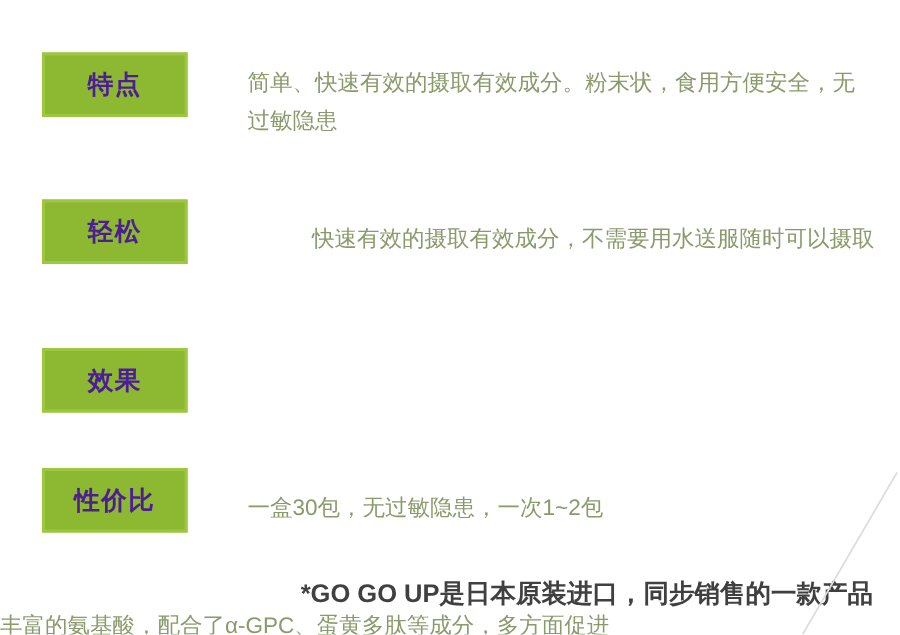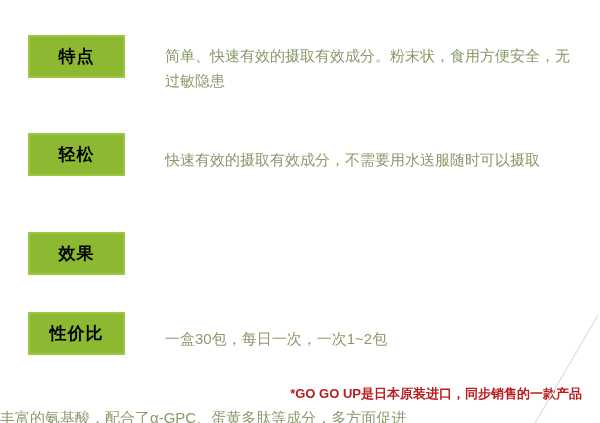--- a/index.html
+++ b/index.html
@@ -36,21 +36,21 @@
 
   
   .row {
     position: absolute;
     left: 0;
     width: 600px;
     display: flex;
     align-items: flex-start;
   }
   .row-1 { top: 35px; }
-  .row-2 { top: 133px; }
+  .row-2 { top: 133px; text-align: right; }
   .row-3 { top: 232px; flex-direction: column; }
   .row-4 { top: 312px; }
 
   
   .label-wrap {
     width: 165px;
     flex: 0 0 165px;
     display: flex;
     justify-content: flex-start;
     padding-left: 28px;
@@ -58,21 +58,21 @@
   }
   .label-box {
     width: 97px;
     height: 43px;
     box-sizing: border-box;
     background: #8cb832;
     border: 2px solid #9dc73f;
     display: flex;
     align-items: center;
     justify-content: center;
-    color: #000000;
+    color: #4c1d95;
     font-size: 17px;
     font-weight: bold;
     letter-spacing: 1px;
     line-height: 1;
   }
 
   
   .body-wrap {
     flex: 1 1 auto;
     padding-right: 17px;
@@ -89,22 +89,22 @@
   .row-2 .body-text,
   .row-4 .body-text {
     padding-top: 14px;
   }
 
   
   .footnote {
     position: absolute;
     right: 18px;
     top: 386px;
-    color: #b91c1c;
-    font-size: 13px;
+    color: #404040;
+    font-size: 17px;
     font-weight: bold;
     line-height: 1.2;
     white-space: nowrap;
   }
 </style>
 </head>
 <body>
 
 <div id="canvas">
 
@@ -133,21 +133,21 @@
     <div class="body-wrap">
       <p class="body-text">丰富的氨基酸，配合了α-GPC、蛋黄多肽等成分，多方面促进成长荷尔蒙的分泌</p>
     </div>
   </div>
 
   <div class="row row-4">
     <div class="label-wrap">
       <div class="label-box">性价比</div>
     </div>
     <div class="body-wrap">
-      <p class="body-text">一盒30包，每日一次，一次1~2包</p>
+      <p class="body-text">一盒30包，无过敏隐患，一次1~2包</p>
     </div>
   </div>
 
   <div class="footnote">*GO GO UP是日本原装进口，同步销售的一款产品</div>
 
   <div class="fold-line">
     <svg width="110" height="110" viewBox="0 0 110 110" aria-hidden="true">
       <line x1="108" y1="2" x2="45" y2="110" stroke="#dddddd" stroke-width="1.2"></line>
     </svg>
   </div>

